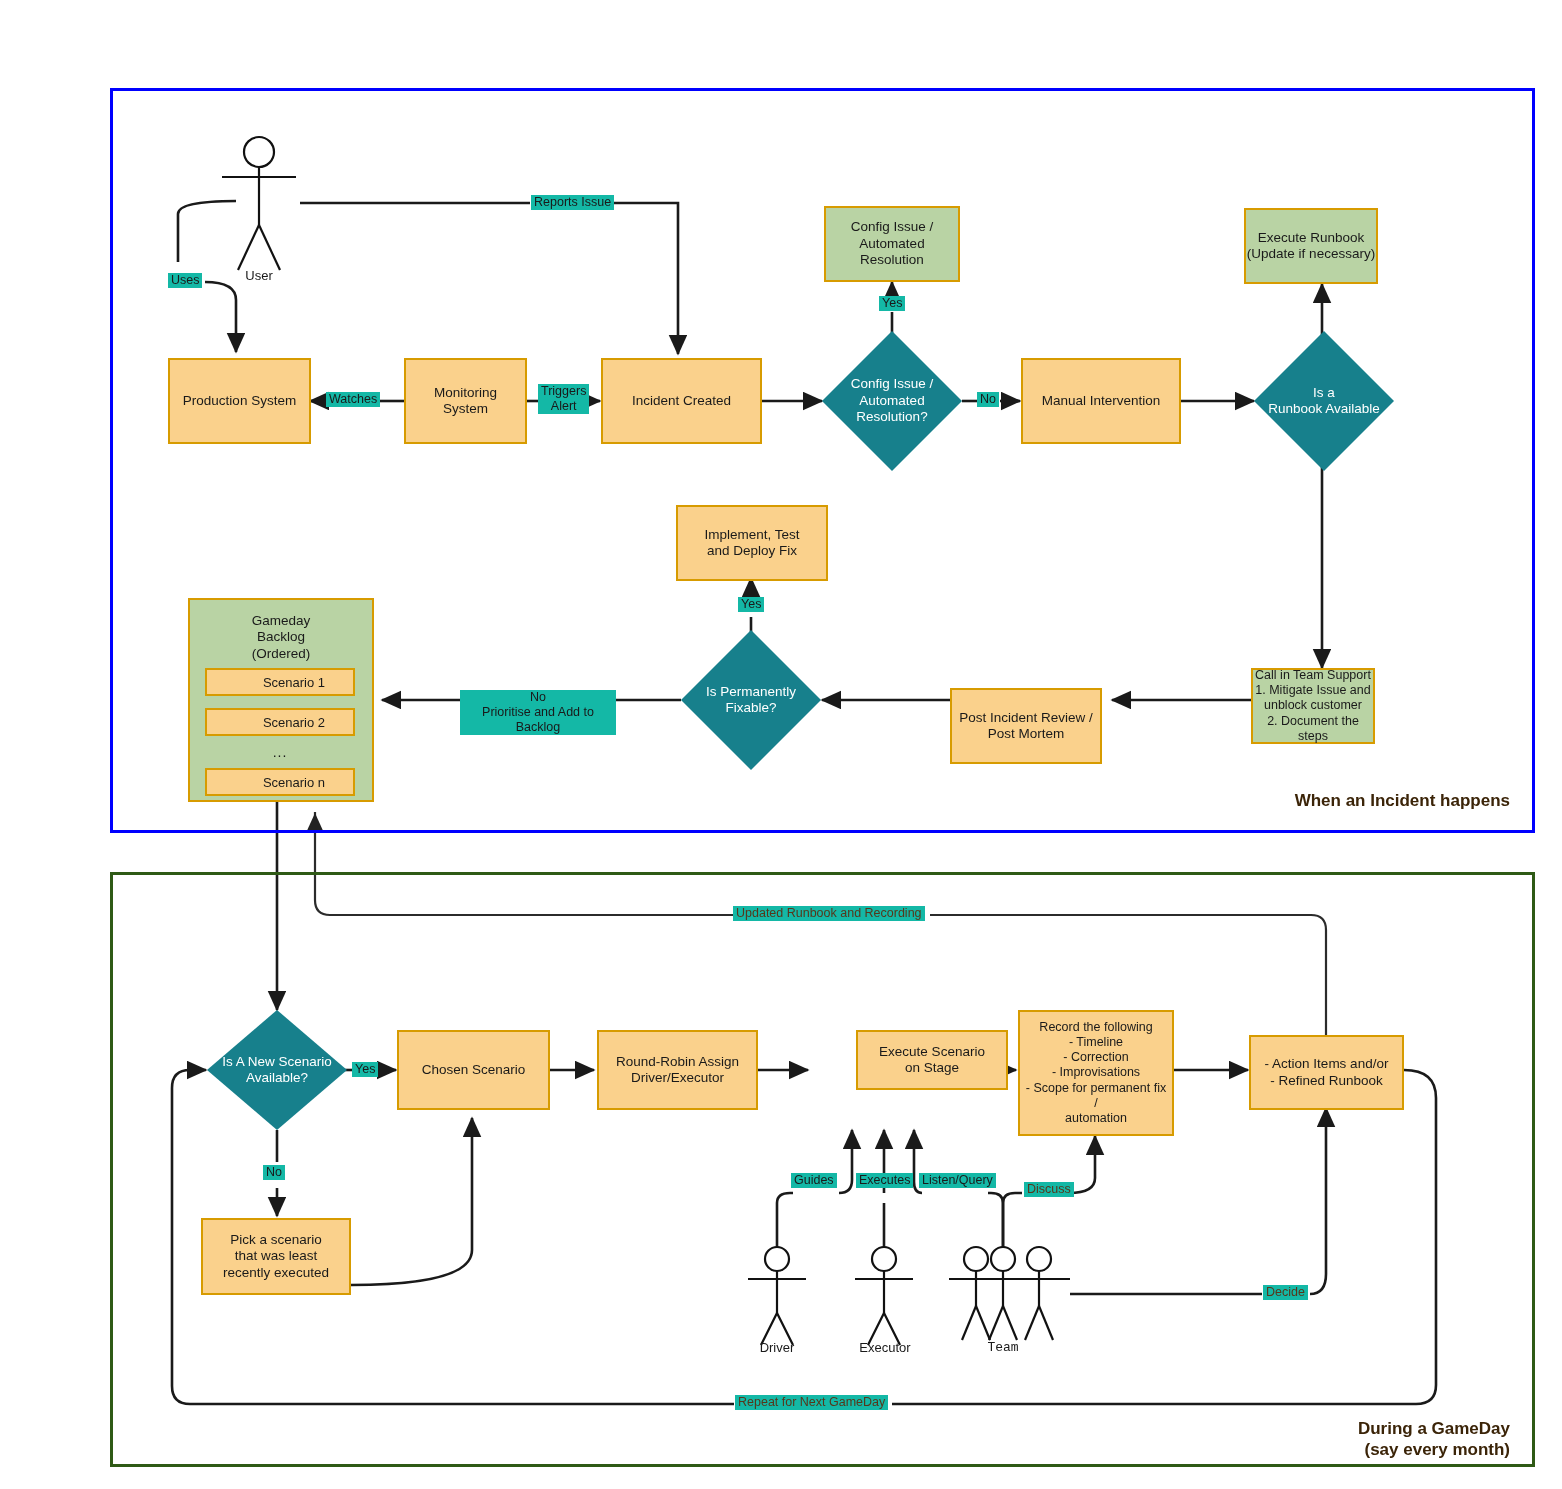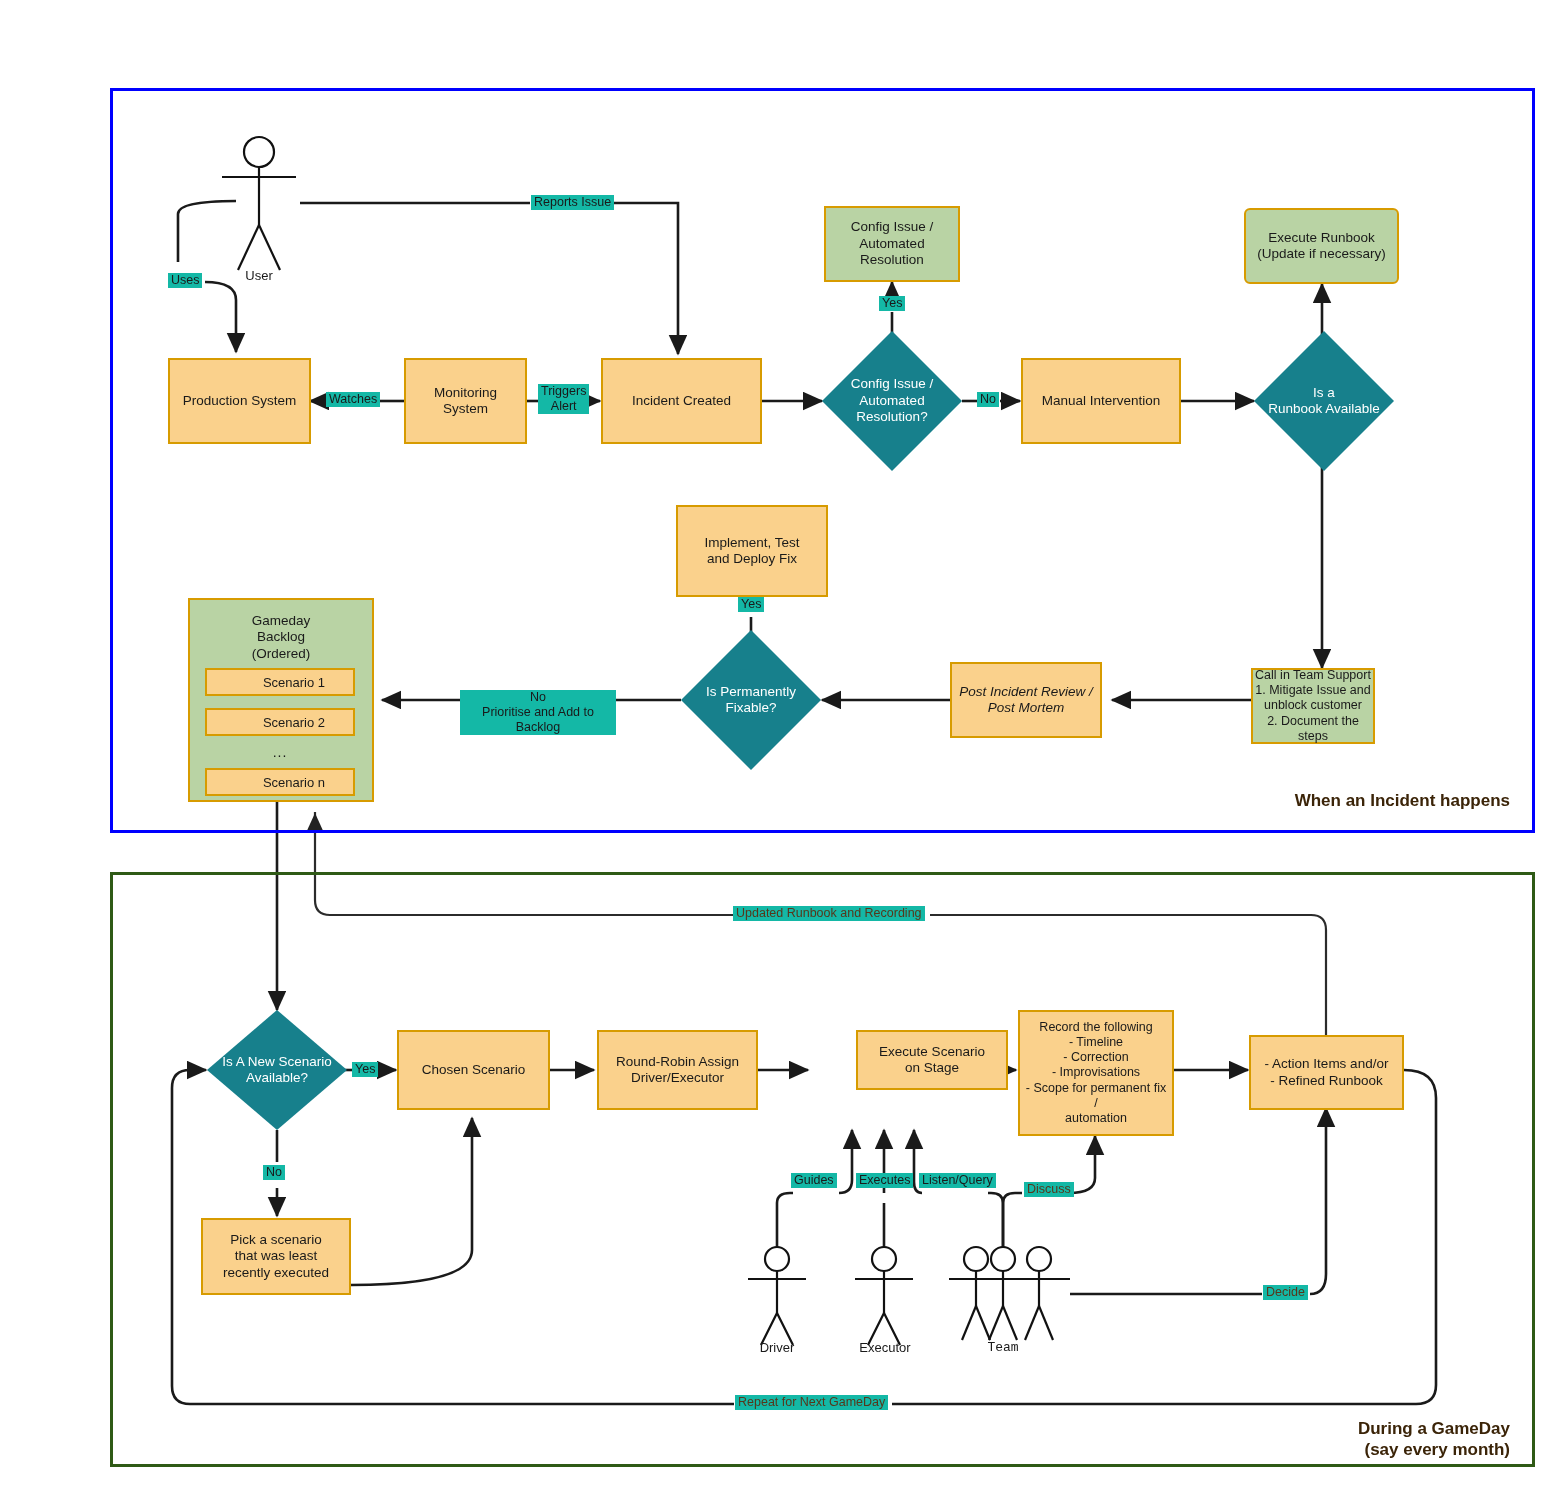--- a/index.html
+++ b/index.html
@@ -181,38 +181,38 @@
 Automated Resolution</div>
 
   <div class="node proc" style="left:1021px;top:358px;width:160px;height:86px;">Manual Intervention</div>
 
   <div class="node dec" style="left:1254px;top:331px;width:140px;height:140px;">
     <div class="diamond-shape"></div>
     <span class="dtxt">Is a
 Runbook Available</span>
   </div>
 
-  <div class="node green" style="left:1244px;top:208px;width:155px;height:76px;border-radius:6px;">Execute Runbook
+  <div class="node green" style="left:1244px;top:208px;width:134px;height:76px;">Execute Runbook
 (Update if necessary)</div>
 
   <div class="node green" style="left:1251px;top:668px;width:124px;height:76px;font-size:12.5px;">Call in Team Support
 1. Mitigate Issue and
 unblock customer
 2. Document the steps</div>
 
-  <div class="node proc" style="left:950px;top:662px;width:152px;height:76px;font-style:italic;">Post Incident Review /
+  <div class="node proc" style="left:950px;top:688px;width:152px;height:76px;">Post Incident Review /
 Post Mortem</div>
 
   <div class="node dec" style="left:681px;top:630px;width:140px;height:140px;">
     <div class="diamond-shape"></div>
     <span class="dtxt">Is Permanently
 Fixable?</span>
   </div>
 
-  <div class="node proc" style="left:676px;top:505px;width:152px;height:92px;">Implement, Test
+  <div class="node proc" style="left:676px;top:505px;width:152px;height:76px;">Implement, Test
 and Deploy Fix</div>
 
   <div class="node green" style="left:188px;top:598px;width:186px;height:204px;display:block;"></div>
   <div class="backlog-title" style="left:188px;top:613px;width:186px;">Gameday
 Backlog
 (Ordered)</div>
   <div class="scen" style="left:205px;top:668px;width:150px;height:28px;">Scenario 1</div>
   <div class="scen" style="left:205px;top:708px;width:150px;height:28px;">Scenario 2</div>
   <div class="dots" style="left:205px;top:744px;width:150px;">...</div>
   <div class="scen" style="left:205px;top:768px;width:150px;height:28px;">Scenario n</div>

